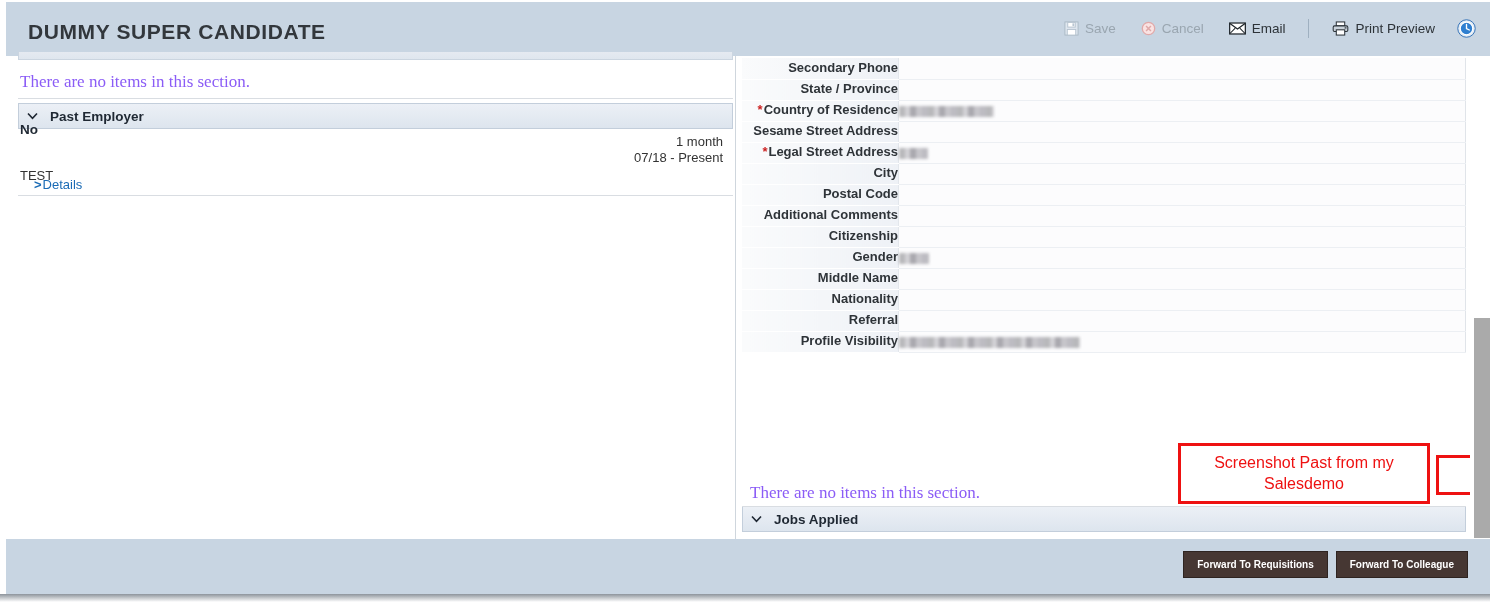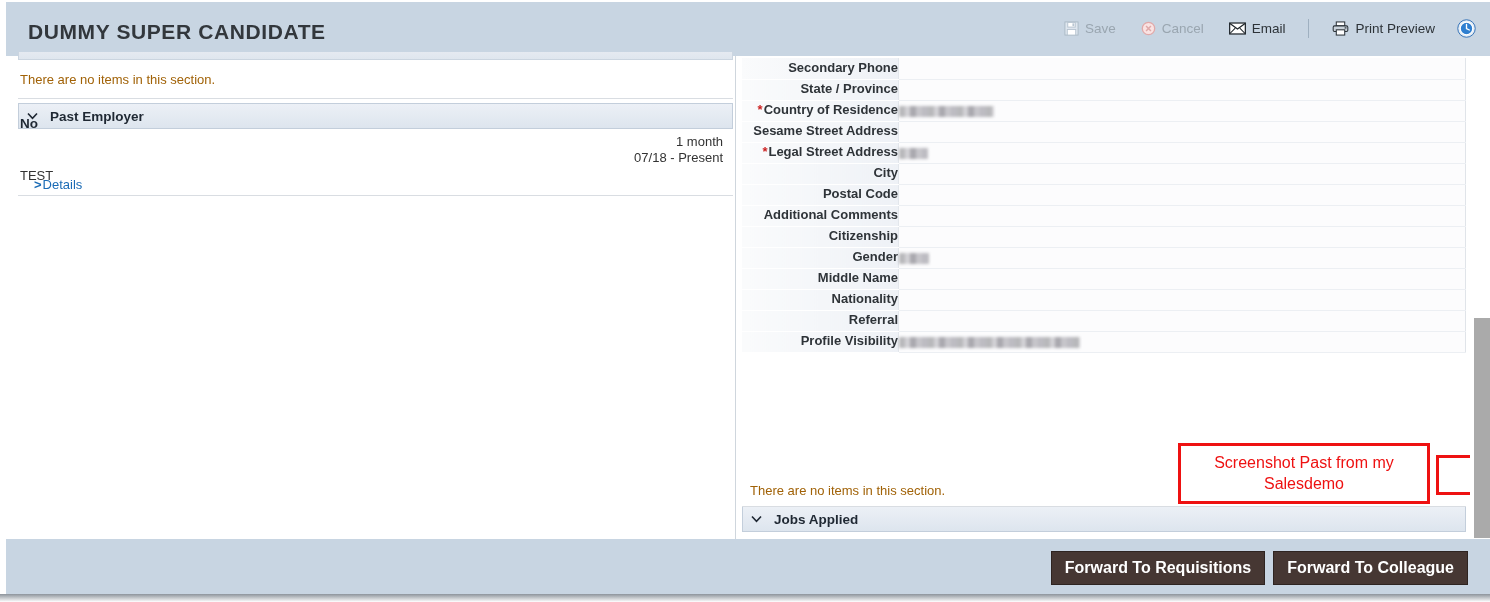--- a/index.html
+++ b/index.html
@@ -114,22 +114,23 @@
     height: 8px;
     background: linear-gradient(#e5eaf1, #dfe6ee);
     border: 1px solid #cbd5e0;
     border-top: none;
     box-sizing: border-box;
   }
 
   .empty-note {
     position: absolute;
     left: 14px;
-    font-size: 13px;
-    color: #a16207;
+    font-size: 17px;
+    color: #8b5cf6;
+    font-family: Liberation Serif, serif;
   }
   .hrule {
     position: absolute;
     height: 1px;
     background: #d9dde2;
   }
 
   .section-header {
     position: absolute;
     box-sizing: border-box;
@@ -307,21 +308,21 @@
     right: 22px;
     top: 12px;
     display: flex;
     gap: 8px;
   }
   .fwd-btn {
     background: #463733;
     color: #ffffff;
     border: 1px solid #2e2421;
     font-family: "Liberation Sans", sans-serif;
-    font-size: 16px;
+    font-size: 10px;
     font-weight: bold;
     padding: 7px 13px;
     cursor: pointer;
     white-space: nowrap;
   }
 
   
   #main-scrollbar {
     position: absolute;
     right: 0;
@@ -431,21 +432,21 @@
 
       <div class="section-header" style="left:12px; top:47px; width:715px;">
         <span class="section-chev">
           <svg width="11" height="8" viewBox="0 0 11 8">
             <path d="M1 1.5 L5.5 6.3 L10 1.5" stroke="#1f2833" stroke-width="1.6" fill="none"></path>
           </svg>
         </span>
         <span class="section-title">Past Employer</span>
       </div>
 
-      <div class="emp-name" style="top:60px;">No</div>
+      <div class="emp-name" style="top:66px;">No</div>
       <div class="emp-sub" style="top:88px;margin-top:24px;">TEST</div>
       <div class="emp-right1" style="top:78px;">1 month</div>
       <div class="emp-right2" style="top:94px;">07/18 - Present</div>
 
       <div class="details-link" style="top:121px;">
         <span class="chev">&gt;</span>
         <span>Details</span>
       </div>
 
       <div class="hrule" style="left:12px; top:139px; width:715px;"></div>

